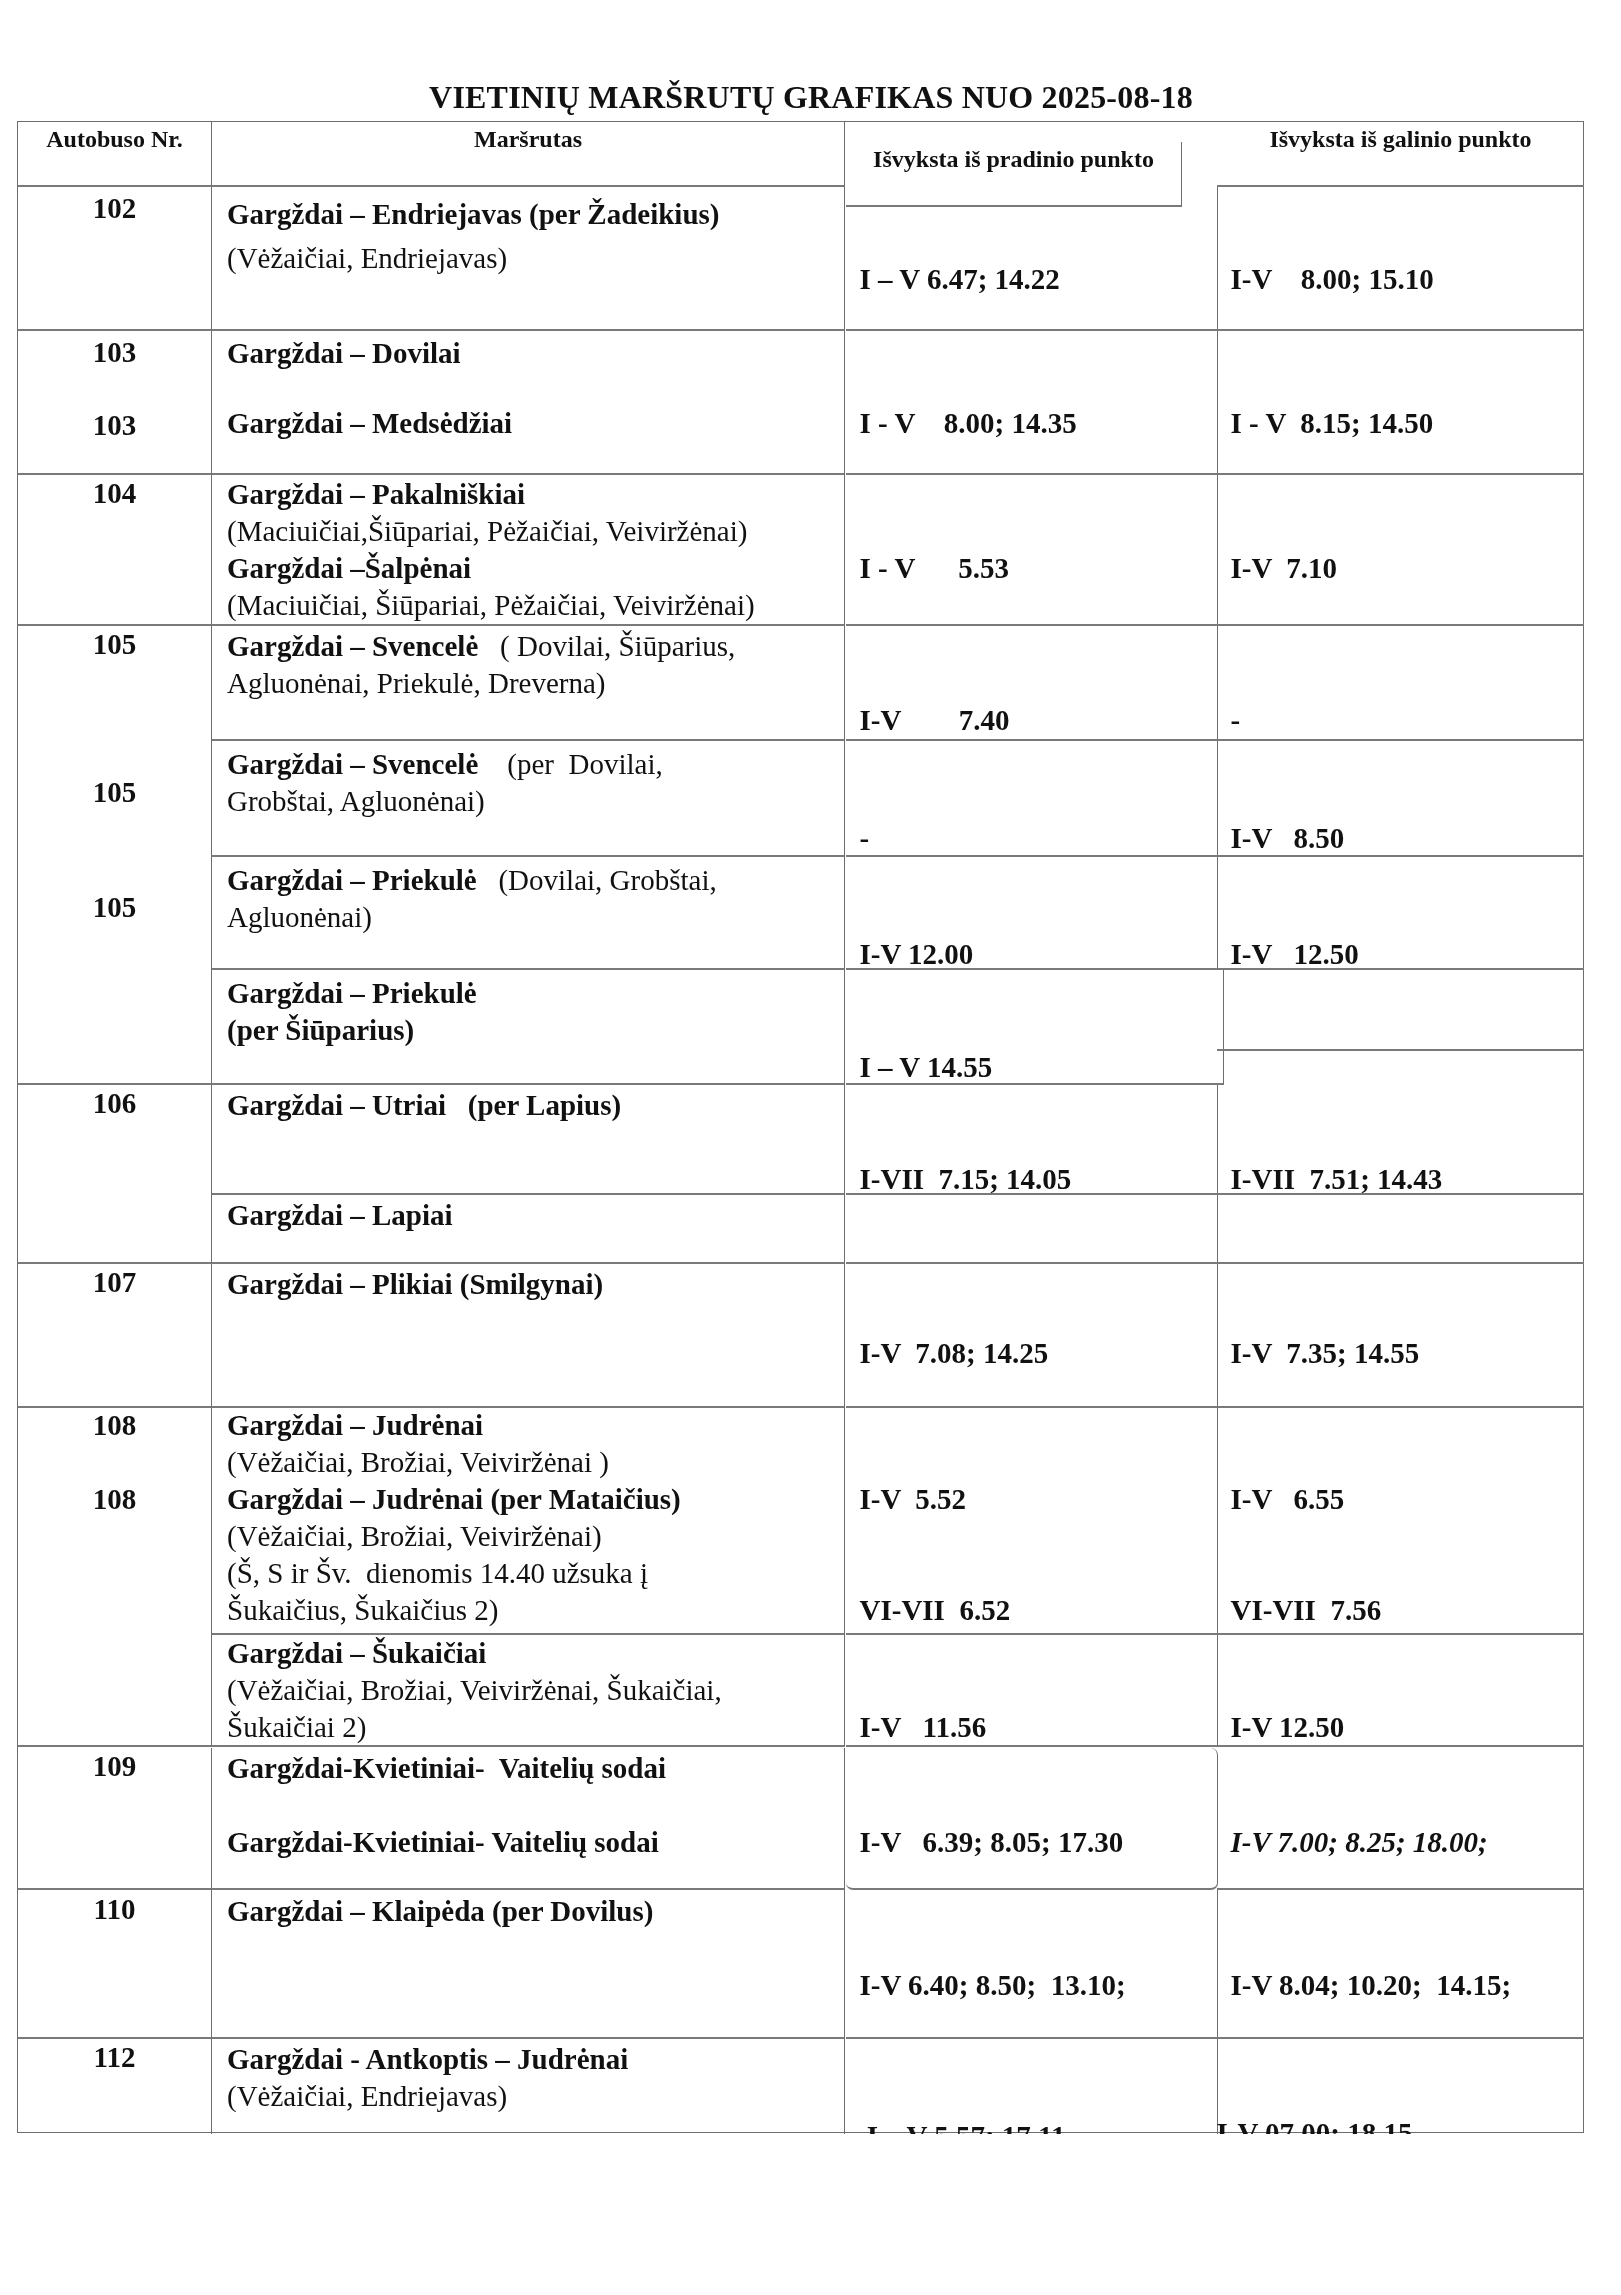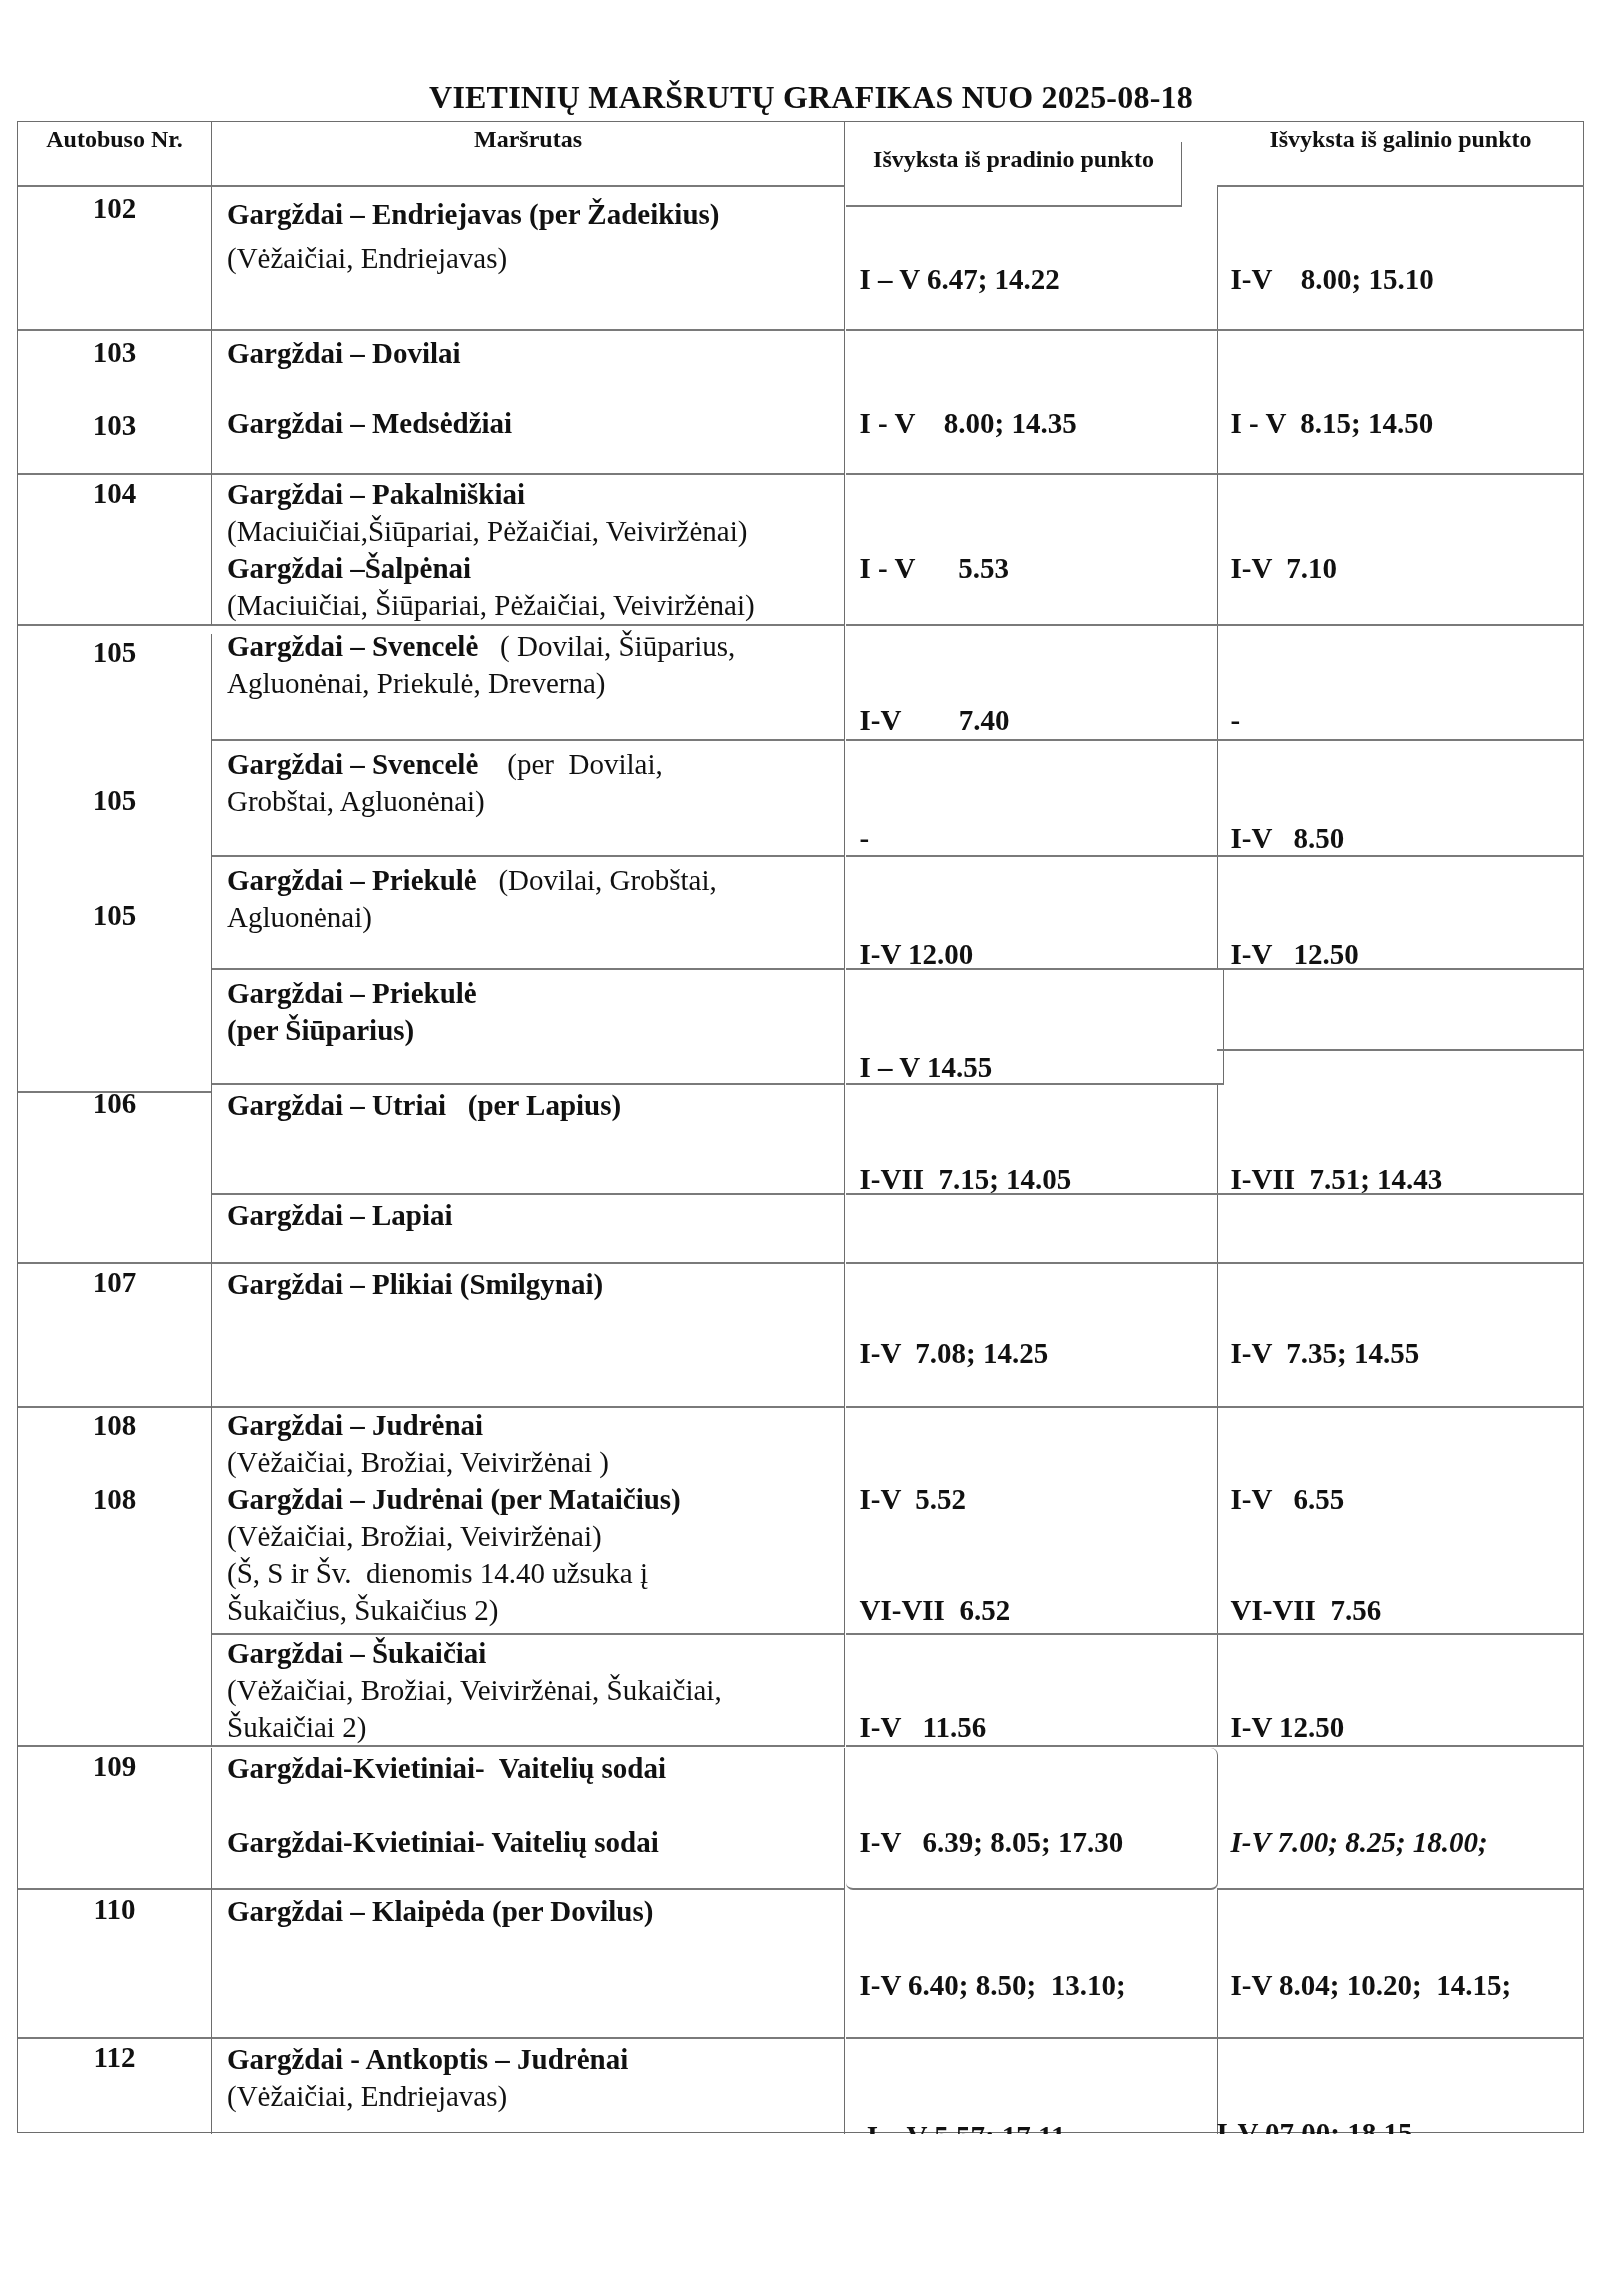--- a/index.html
+++ b/index.html
@@ -84,21 +84,21 @@
     <span>I - V      5.53</span>
     
     
   </div>
   <div class="cell tm last" style="left:1199px;top:352px;width:367px;height:152px;padding-top:1.7px;">
     <span>I-V  7.10</span>
     
     
   </div>
 
-  <div class="cell num" style="left:0;top:504px;width:194px;height:459px;margin-top:8px;">
+  <div class="cell num" style="left:0;top:504px;width:194px;height:459px;">
     <span style="top:1.7px;">105</span>
     <span style="top:150px;">105</span>
     <span style="top:265px;">105</span>
   </div>
 
   <div class="cell txt" style="left:194px;top:504px;width:633px;height:115px;padding-top:1.7px;">
     <span class="b" style="display:inline;">Gargždai – Svencelė</span><span class="n" style="display:inline;white-space:pre;">   ( Dovilai, Šiūparius,</span>
     <span class="n">Agluonėnai, Priekulė, Dreverna)</span>
   </div>
   <div class="cell tm" style="left:828px;top:504px;width:372px;height:115px;padding-top:1.7px;">

